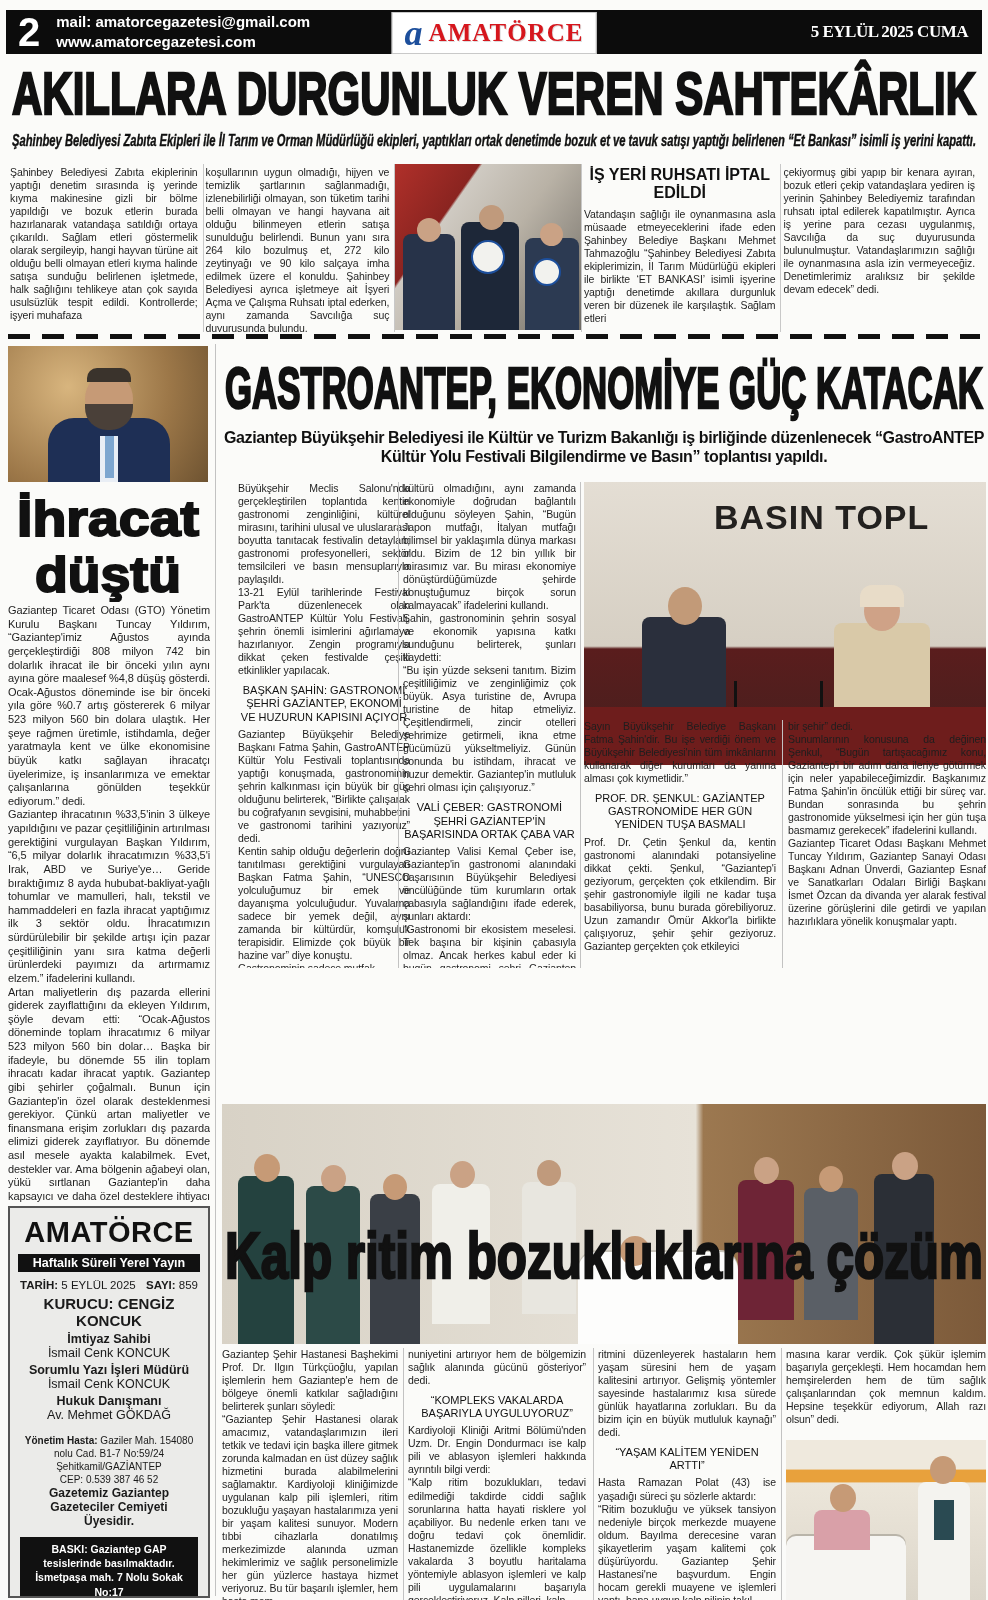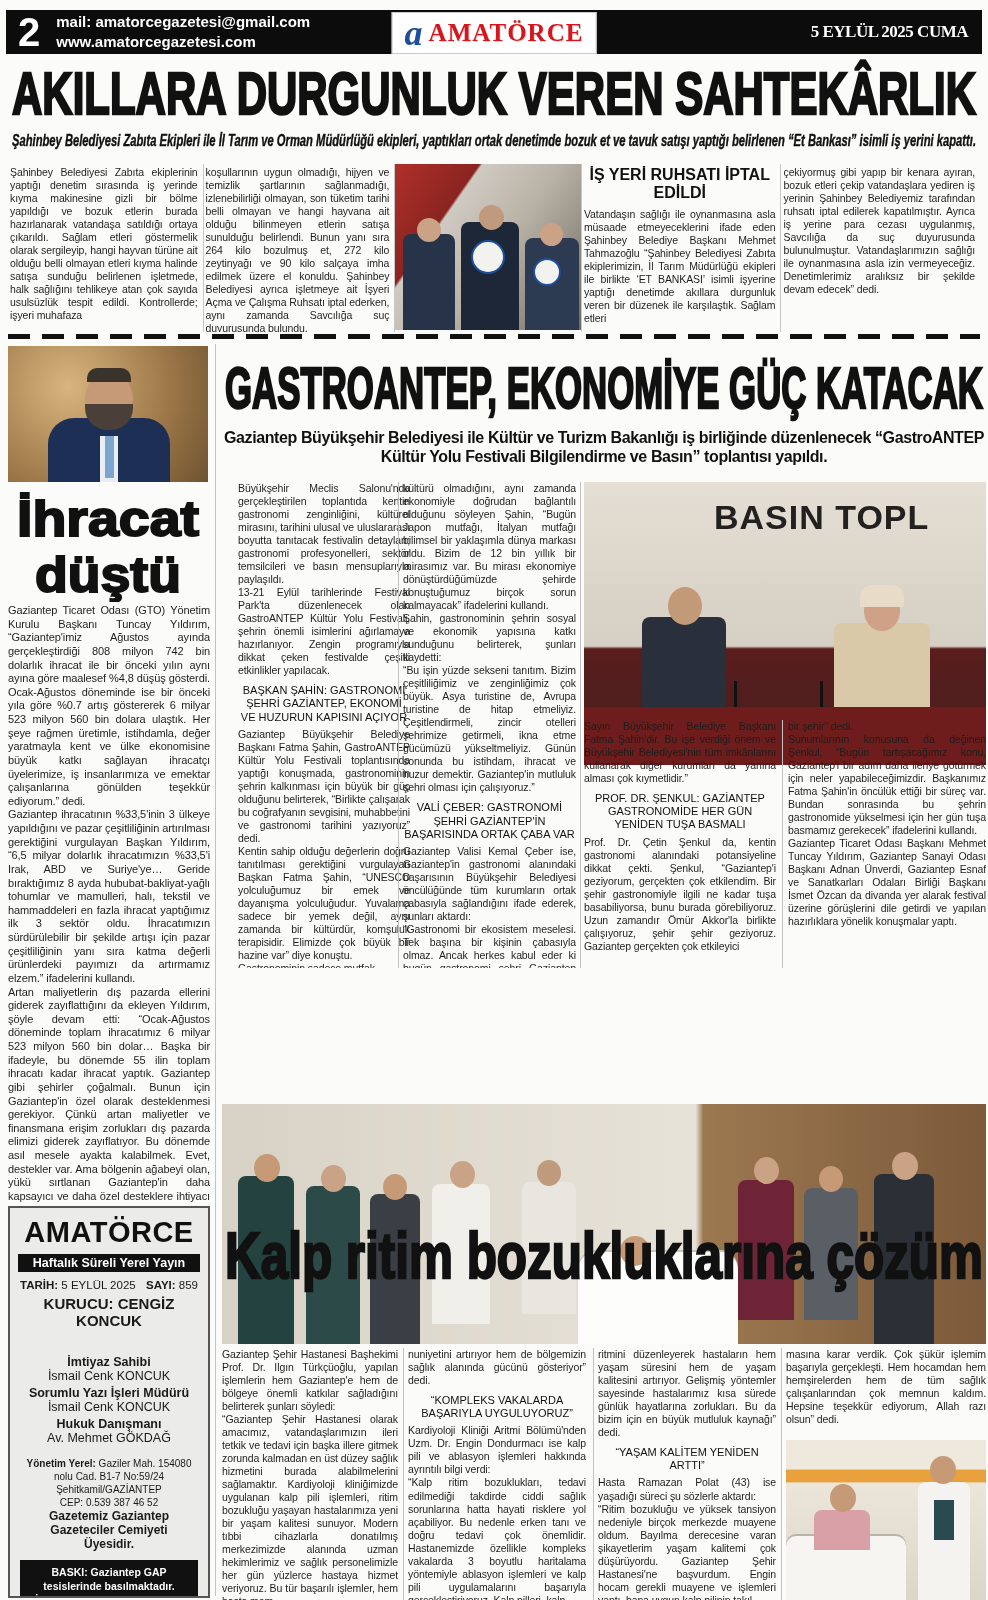--- a/index.html
+++ b/index.html
@@ -38,21 +38,21 @@
   
   .photo{position:relative;overflow:hidden;background:#d8d2c8;}
   .ph-sil{position:absolute;border-radius:8px 8px 0 0;}
   .ph-head{position:absolute;border-radius:50%;}
   
   .masthead{position:absolute;left:8px;top:1206px;width:198px;height:388px;background:#ebebe9;
             border:2px solid #555;text-align:center;overflow:hidden;}
   .mh-title{font-size:29px;font-weight:bold;letter-spacing:0.5px;margin-top:8px;color:#111;}
   .mh-bar{background:#111;color:#fff;font-weight:bold;font-size:12.5px;margin:5px 8px;padding:2px 0;}
   .mh-row{display:flex;justify-content:space-between;padding:2px 10px;font-size:11.5px;}
-  .mh-founder{font-size:15px;font-weight:bold;margin:2px 0 26px;}
+  .mh-founder{font-size:15px;font-weight:bold;margin:2px 0 3px;}
   .mh-role{font-weight:bold;font-size:12.5px;margin-top:3px;}
   .mh-name{font-size:12.5px;}
   .mh-addr{font-size:10px;margin-top:12px;padding:0 8px;line-height:1.3;}
   .mh-member{font-size:12px;font-weight:bold;padding:0 14px;}
   .mh-print{background:#111;color:#fff;font-weight:bold;font-size:10.5px;margin:9px 10px 0;
             padding:5px 4px;line-height:1.35;}
   .b{font-weight:bold;}
 </style>
 </head>
 <body>
@@ -130,21 +130,21 @@
         <span>859</span></span>
     </div>
     <div class="mh-founder">KURUCU: CENGİZ KONCUK</div>
     <div class="mh-role">İmtiyaz Sahibi</div>
     <div class="mh-name">İsmail Cenk KONCUK</div>
     <div class="mh-role">Sorumlu Yazı İşleri Müdürü</div>
     <div class="mh-name">İsmail Cenk KONCUK</div>
     <div class="mh-role">Hukuk Danışmanı</div>
     <div class="mh-name">Av. Mehmet GÖKDAĞ</div>
     <div class="mh-addr">
-      <span class="b">Yönetim Yerel:</span>
+      <span class="b">Yönetim Hasta:</span>
       <span>Gaziler Mah. 154080 nolu Cad. B1-7 No:59/24 Şehitkamil/GAZİANTEP</span>
       <div>CEP: 0.539 387 46 52</div>
     </div>
     <div class="mh-member">Gazetemiz Gaziantep Gazeteciler Cemiyeti Üyesidir.</div>
     <div class="mh-print">
       <div>BASKI:  Gaziantep GAP tesislerinde basılmaktadır.</div>
       <div>İsmetpaşa mah. 7 Nolu Sokak No:17</div>
     </div>
 
   </div>

